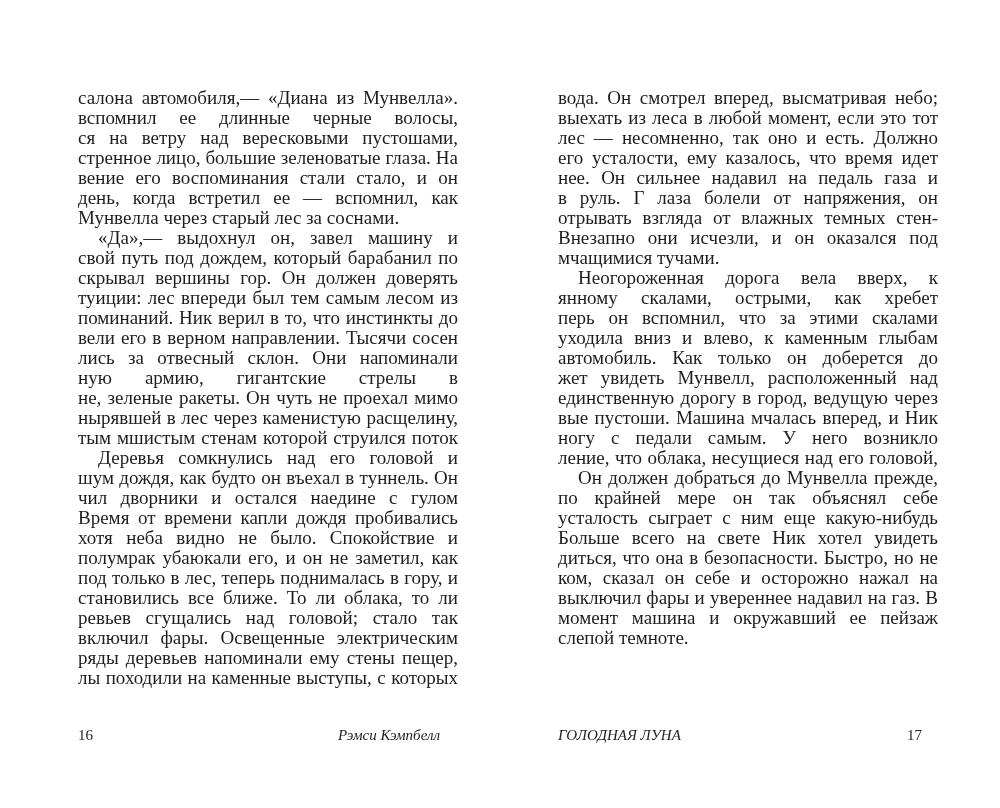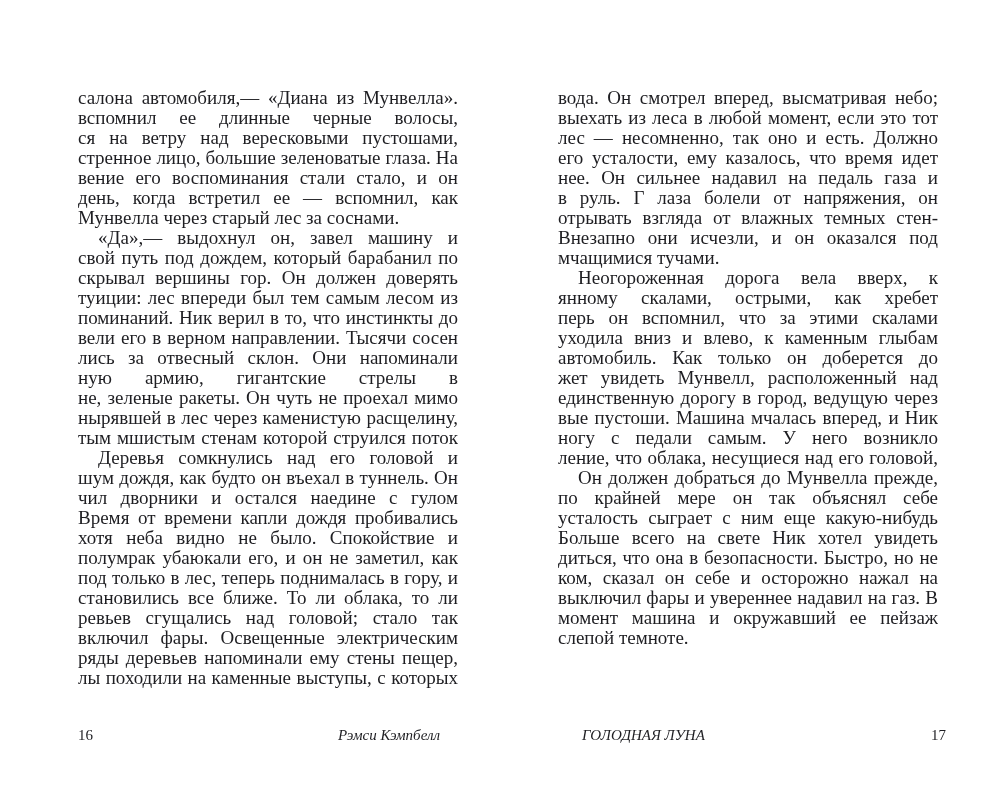--- a/index.html
+++ b/index.html
@@ -44,21 +44,21 @@
     position: absolute;
     top: 726px;
     width: 380px;
     display: flex;
     justify-content: space-between;
     align-items: baseline;
     font-size: 15px;
     line-height: 18px;
   }
   .pfooter-left  { left: 78px; text-align: center; }
-  .pfooter-right { left: 558px; margin-left: 24px; }
+  .pfooter-right { left: 558px; }
   .running {
     font-style: italic;
   }
   .pfooter-left .running  { padding-right: 18px; }
   .pfooter-right .pagenum { padding-right: 16px; }
   .pagenum { font-style: normal; }
 </style>
 </head>
 <body>
 

